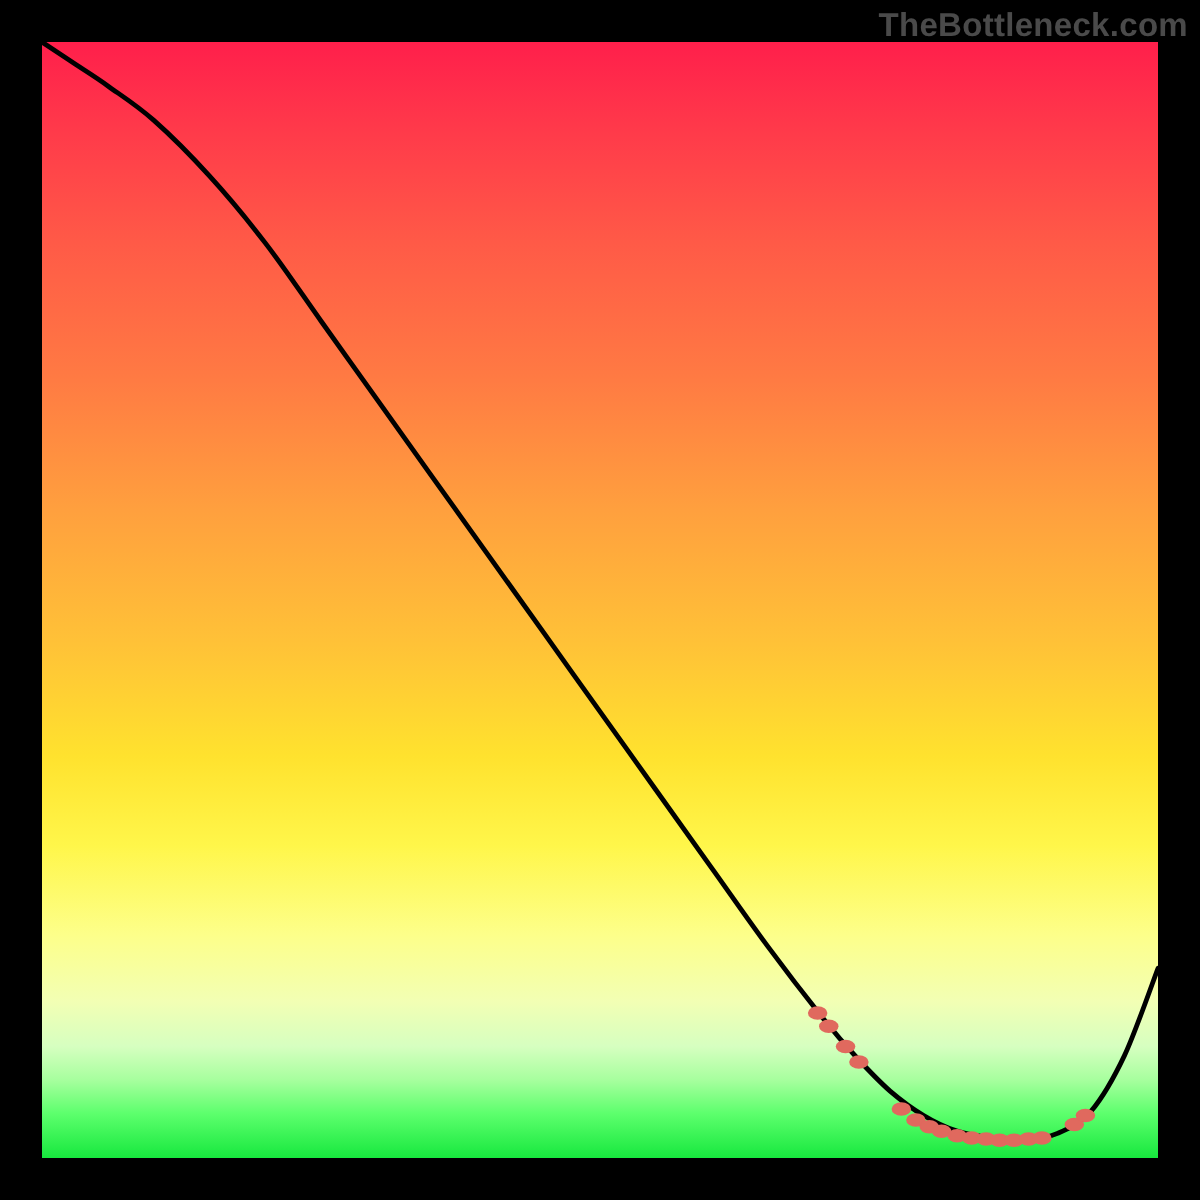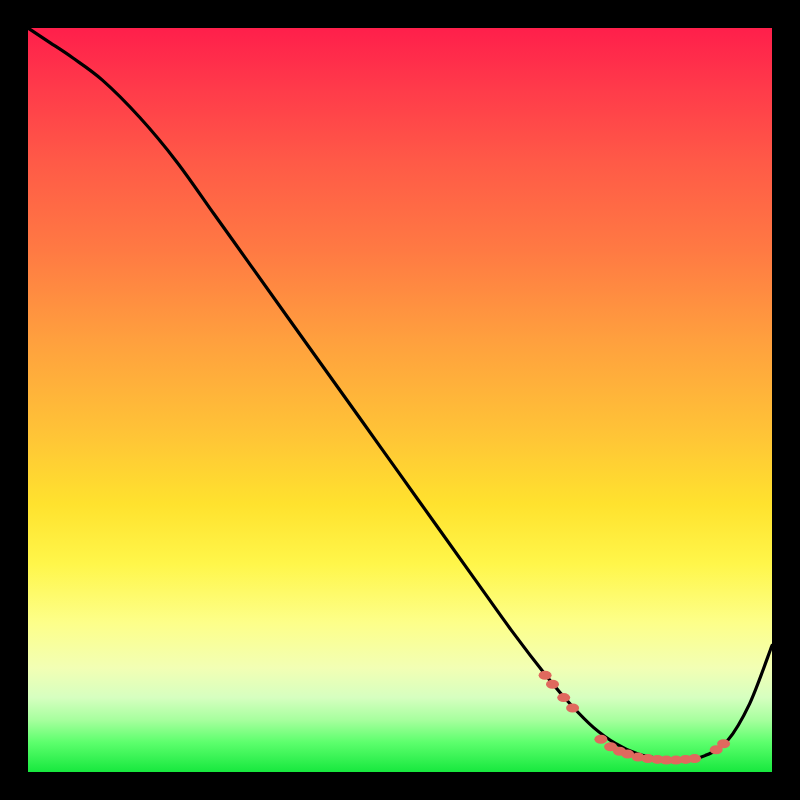--- a/index.html
+++ b/index.html
@@ -74,20 +74,21 @@
   }
   .marker {
     fill: #e0695e;
     stroke: none;
   }
 </style>
 </head>
 <body>
 
 <div class="frame">
+  <div class="watermark">TheBottleneck.com</div>
 
   <div class="plot">
     <div class="gradient"></div>
     <svg class="curve" viewBox="0 0 744 744" preserveAspectRatio="none">
       <path id="curve-path" class="main" d="M 0.0 0.0 C 3.7 2.5, 14.9 9.9, 22.3 14.9 C 29.8 19.8, 36.0 23.6, 44.6 29.8 C 53.3 36.0, 63.2 42.2, 74.4 52.1 C 85.6 62.0, 99.2 75.6, 111.6 89.3 C 124.0 102.9, 136.4 117.8, 148.8 133.9 C 161.2 150.0, 173.6 168.6, 186.0 186.0 C 198.4 203.4, 210.8 220.7, 223.2 238.1 C 235.6 255.4, 248.0 272.8, 260.4 290.2 C 272.8 307.5, 285.2 324.9, 297.6 342.2 C 310.0 359.6, 322.4 377.0, 334.8 394.3 C 347.2 411.7, 359.6 429.0, 372.0 446.4 C 384.4 463.8, 396.8 481.1, 409.2 498.5 C 421.6 515.8, 434.0 533.2, 446.4 550.6 C 458.8 567.9, 471.2 585.9, 483.6 602.6 C 496.0 619.4, 510.9 638.6, 520.8 651.0 C 530.7 663.4, 535.7 669.0, 543.1 677.0 C 550.6 685.1, 558.0 692.9, 565.4 699.4 C 572.9 705.8, 580.3 711.3, 587.8 715.7 C 595.2 720.2, 602.6 723.7, 610.1 726.1 C 617.5 728.6, 625.0 729.6, 632.4 730.6 C 639.8 731.6, 647.3 732.6, 654.7 732.1 C 662.2 731.6, 669.6 730.9, 677.0 727.6 C 684.5 724.4, 691.9 721.4, 699.4 712.8 C 706.8 704.1, 714.2 691.4, 721.7 675.6 C 729.1 659.7, 740.3 627.2, 744.0 617.5"></path>
       <g id="marker-group">
           <ellipse class="marker" cx="517.1" cy="647.3" rx="6.5" ry="4.5"></ellipse>
           <ellipse class="marker" cx="524.5" cy="656.2" rx="6.5" ry="4.5"></ellipse>
           <ellipse class="marker" cx="535.7" cy="669.6" rx="6.5" ry="4.5"></ellipse>
           <ellipse class="marker" cx="544.6" cy="680.0" rx="6.5" ry="4.5"></ellipse>

